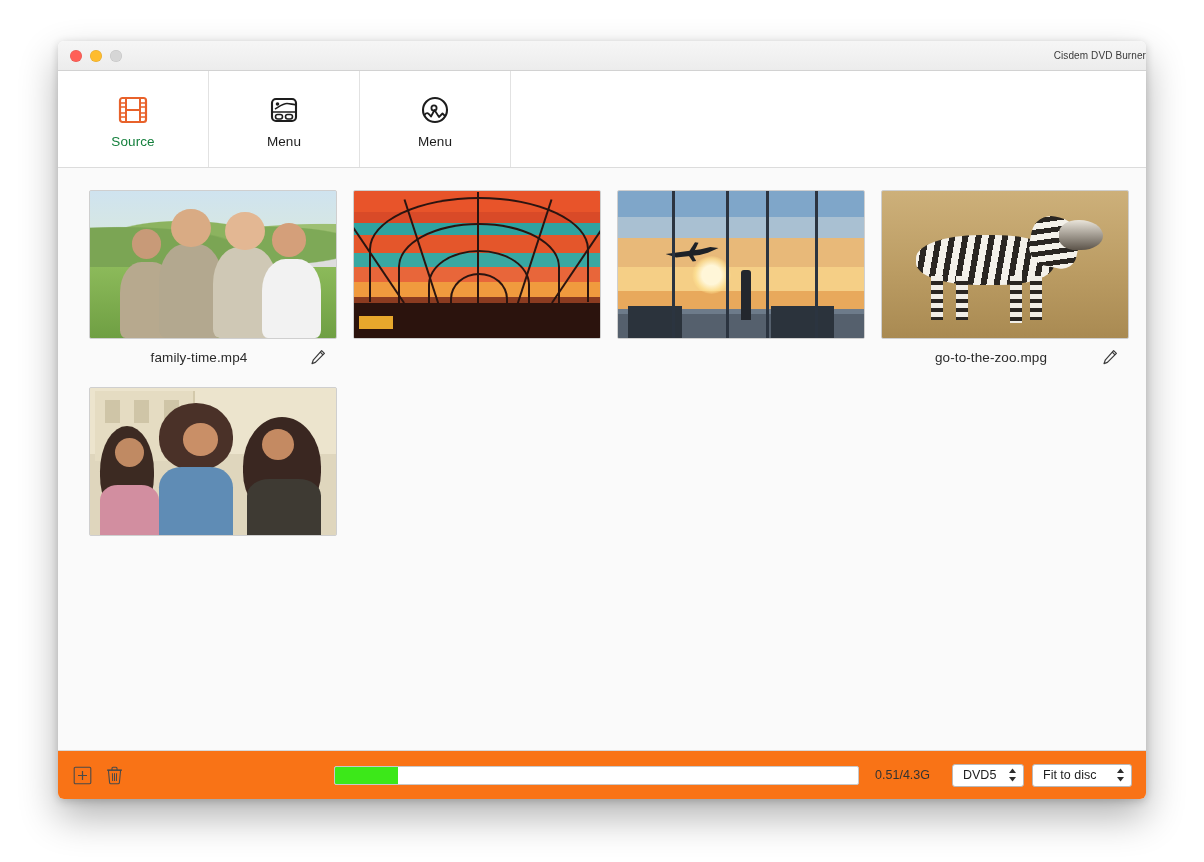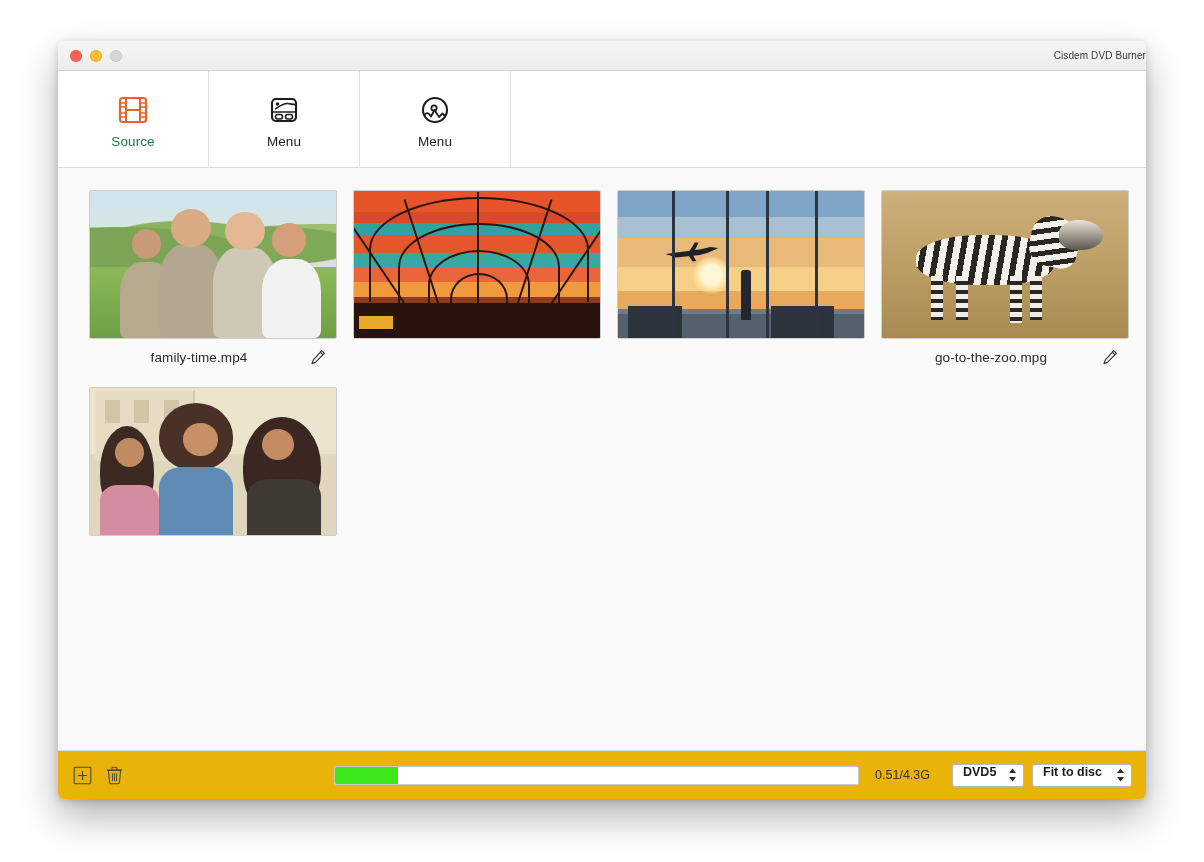--- a/index.html
+++ b/index.html
@@ -81,21 +81,21 @@
     box-sizing:border-box;
   }
   .caption .fname{
     flex:1 1 auto;text-align:center;
     font-size:13.5px;color:#2b2b2b;letter-spacing:0.1px;
   }
   .pencil{flex:0 0 18px;width:18px;height:18px;display:block;}
 
   
   .bottombar{
-    flex:0 0 48px;height:48px;background:#eab308;
+    flex:0 0 48px;height:48px;background:#f97316;
     border-top:1px solid #d9d9d9;
     display:flex;align-items:center;
     padding:0 14px;gap:0;
   }
   .icon-btn{
     width:26px;height:26px;display:flex;align-items:center;justify-content:center;
     margin-right:12px;cursor:default;
   }
   .spacer-a{flex:0 0 198px;}
   .progress{
@@ -107,24 +107,24 @@
     position:absolute;left:0;top:0;bottom:0;
     background:#3ce819;
   }
   .size-label{
     flex:0 0 auto;font-size:12.5px;color:#333;
     margin-left:16px;margin-right:14px;white-space:nowrap;
   }
   .combo{
     position:relative;height:23px;background:#ffffff;
     border:1px solid #b9b9b9;border-radius:3px;
-    display:flex;
+    display:flex;align-items:center;
     font-size:12.5px;color:#1c1c1c;
     padding:0 24px 0 10px;box-sizing:border-box;
-    margin-left:8px;cursor:default;font-weight:bold;
+    margin-left:8px;cursor:default;
   }
   .combo.w1{flex:0 0 72px;}
   .combo.w2{flex:0 0 100px;}
   .stepper{
     position:absolute;right:6px;top:50%;transform:translateY(-50%);
     width:9px;height:15px;display:block;
   }
 
   
   .art{position:absolute;inset:0;}

